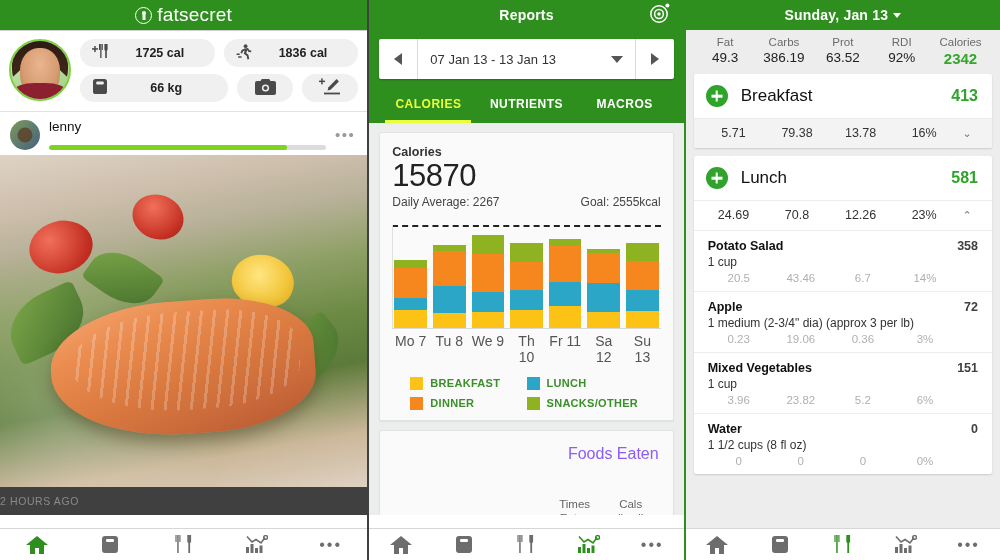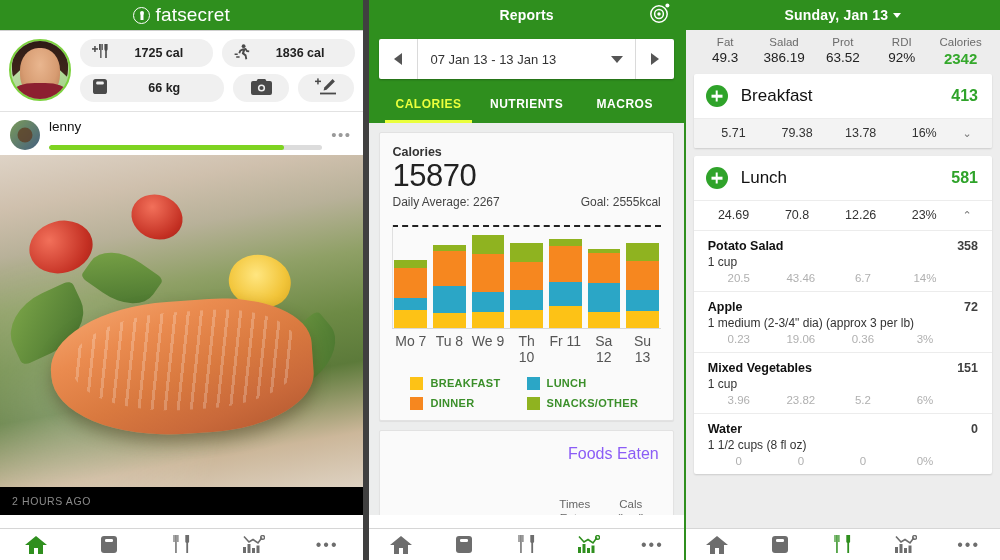--- a/index.html
+++ b/index.html
@@ -4,21 +4,21 @@
 <style>
   * { box-sizing: border-box; margin: 0; padding: 0; }
   html, body {
     width: 1000px; height: 560px;
     font-family: "Liberation Sans", sans-serif;
     background: #ffffff;
     overflow: hidden;
   }
   .screens { display: flex; width: 1000px; height: 560px; }
   .panel { position: relative; height: 560px; overflow: hidden; background: #fff; }
-  .panel.p1 { width: 390px; border-right: 6px solid #404040; }
+  .panel.p1 { width: 390px; border-right: 2px solid #404040; }
   .panel.p2 { width: 334px; border-right: 2px solid #2f8f1e; }
   .panel.p3 { width: 332px; }
 
   
   .greenbar {
     background: #2f8f1e; color: #fff;
     height: 30px; display: flex; align-items: center; justify-content: center;
     position: relative; font-size: 13.5px;
   }
   .brand { display: flex; align-items: center; gap: 5px; font-size: 19px; font-weight: 300; letter-spacing: .2px;}
@@ -130,22 +130,22 @@
   }
   .photo .leaf1 { left:2%; top:42%; width:80px; height:58px; transform:rotate(-25deg); }
   .photo .leaf2 { left:24%; top:30%; width:70px; height:46px; transform:rotate(35deg); }
   .photo .leaf3 { right:6%; top:52%; width:74px; height:50px; transform:rotate(-40deg); }
   .photo .plate {
     position:absolute; left:-14%; right:-14%; bottom:-28%; height:62%;
     border-radius:50%; background: radial-gradient(ellipse at 50% 20%, #f5efe6, #e5dcd0 60%, #d3c7b8);
     z-index:-1;
   }
   .timestamp {
-    height: 28px; display:flex; align-items:center; padding-left:12px;
-    font-size:10.5px; color:#8a8a8a; letter-spacing:.6px; background:#000000;text-align:center;
+    height: 28px; display:flex; align-items:center; 
+    font-size:10.5px; color:#8a8a8a; letter-spacing:.6px; background:#404040;text-align:center;
   }
 
   
   .p2-green { background:#2f8f1e; padding: 9px 10px 0 10px; }
   .daterow {
     background:#fff; border-radius:2px; height:40px; display:flex; align-items:center;
     box-shadow:0 1px 2px rgba(0,0,0,.25);
   }
   .dr-arrow { width:38px; display:flex; align-items:center; justify-content:center; }
   .dr-mid { flex:1; display:flex; align-items:center; justify-content:space-between;
@@ -568,21 +568,21 @@
       <span class="caret"></span>
     </div>
 
     <div class="p3-body">
       <div class="macro-head">
         <div class="mh">
           <div class="k">Fat</div>
           <div class="v">49.3</div>
         </div>
         <div class="mh">
-          <div class="k">Salad</div>
+          <div class="k">Carbs</div>
           <div class="v">386.19</div>
         </div>
         <div class="mh">
           <div class="k">Prot</div>
           <div class="v">63.52</div>
         </div>
         <div class="mh">
           <div class="k">RDI</div>
           <div class="v">92%</div>
         </div>

